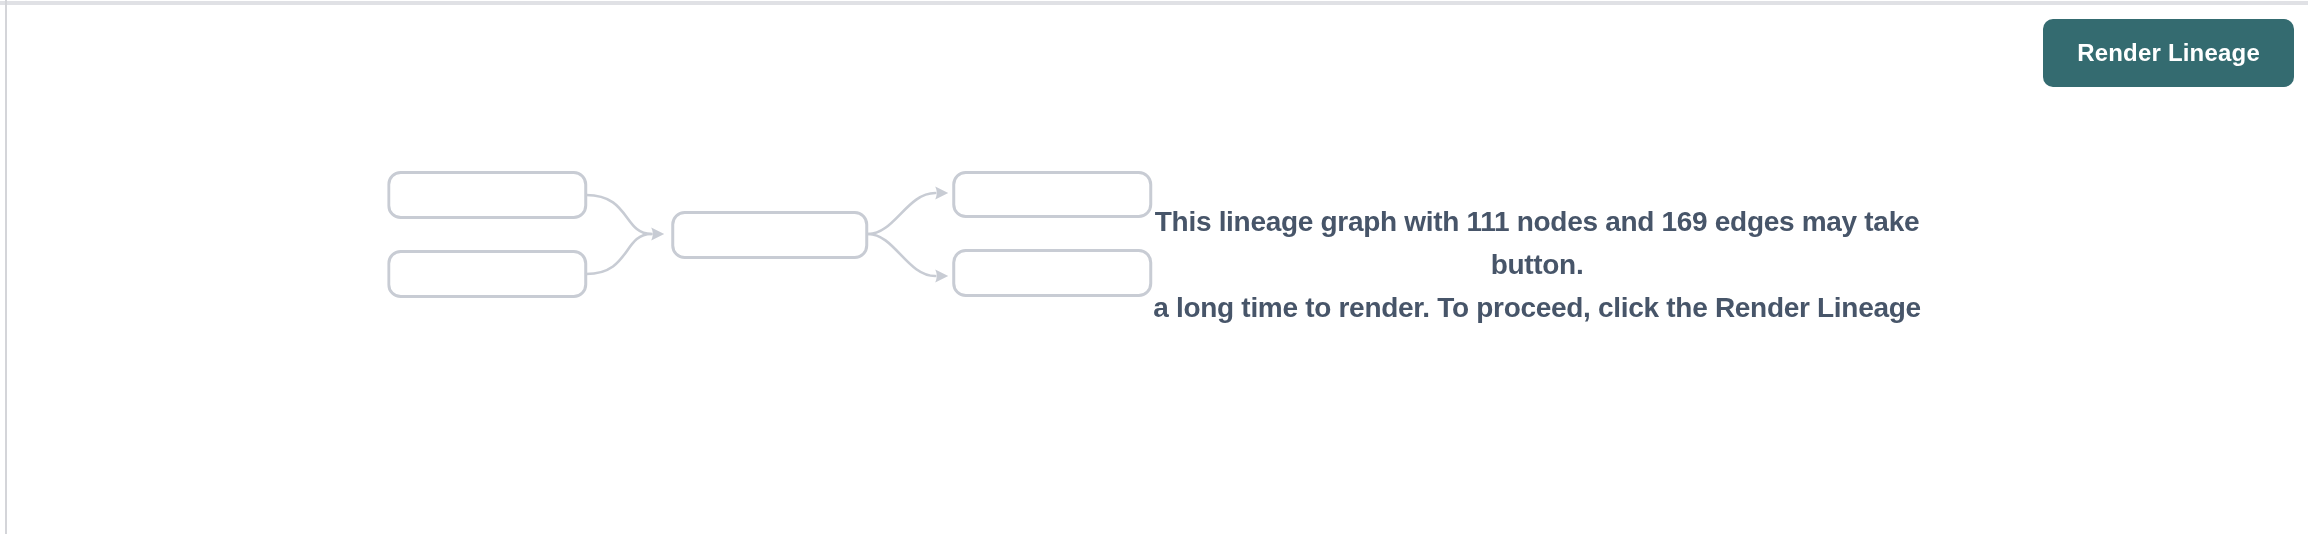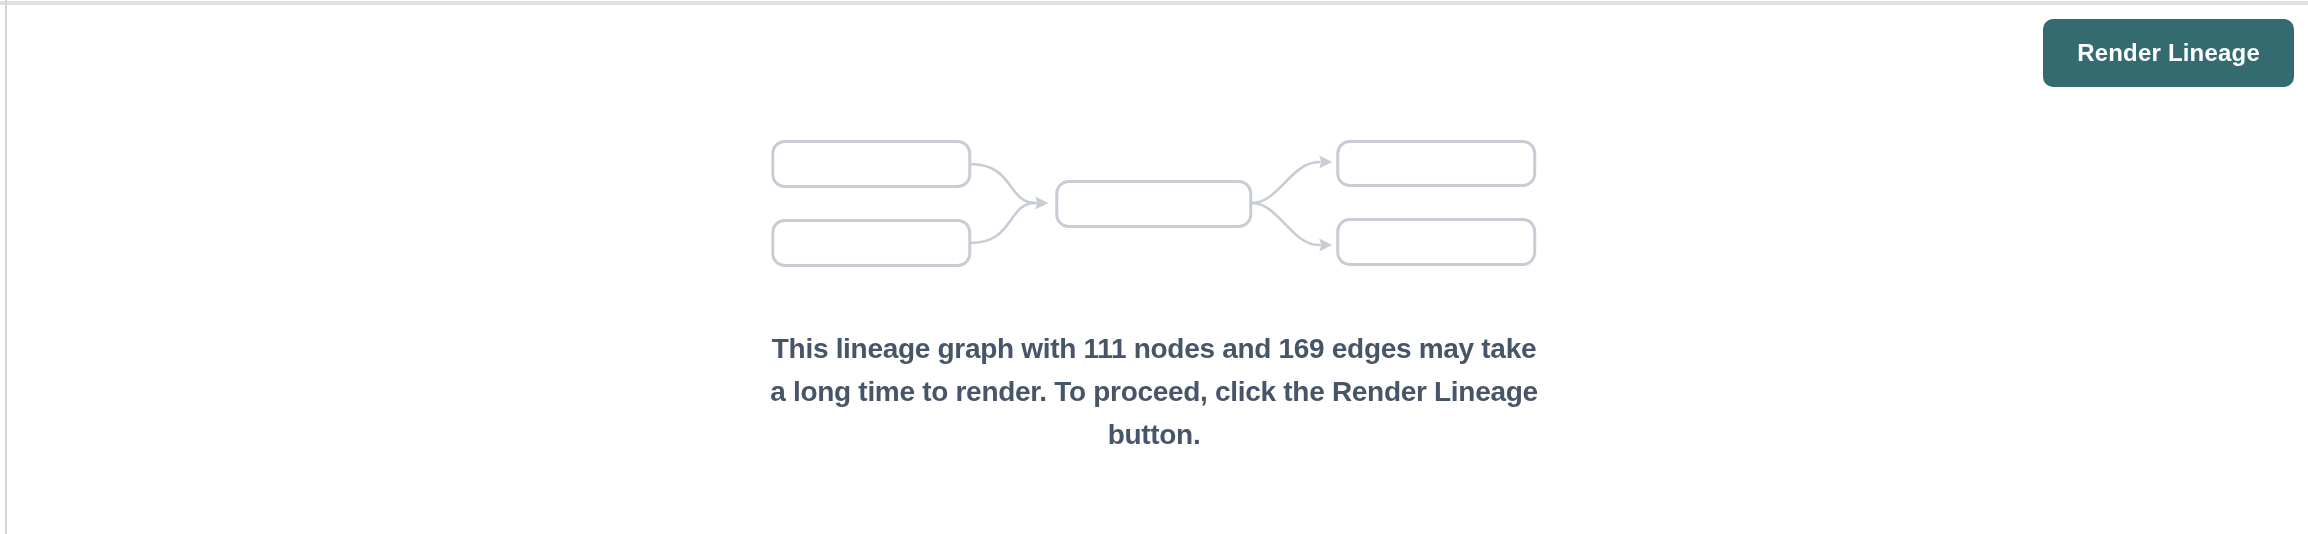--- a/index.html
+++ b/index.html
@@ -39,21 +39,21 @@
     font-weight: 700;
     letter-spacing: 0.2px;
     cursor: pointer;
   }
   .content {
     position: absolute;
     top: 140px;
     left: 50%;
     transform: translateX(-50%);
     display: flex;
-    flex-direction: column;
+    flex-direction: row;
     align-items: center;
   }
   .diagram { display: block; }
   .message {
     margin-top: 60px;
     text-align: center;
     color: #475569;
     font-size: 28px;
     font-weight: 700;
     line-height: 43px;
@@ -87,17 +87,17 @@
     </g>
     <g fill="#c8ccd4">
       <path d="M 264 56.5 L 277 63 L 264 69.5 Q 267 63 264 56.5 Z"></path>
       <path d="M 548 15.5 L 561 22 L 548 28.5 Q 551 22 548 15.5 Z"></path>
       <path d="M 548 98.5 L 561 105 L 548 111.5 Q 551 105 548 98.5 Z"></path>
     </g>
   </svg>
 
   <div class="message">
     <div>This lineage graph with 111 nodes and 169 edges may take</div>
+    <div>button.</div>
     <div>a long time to render. To proceed, click the Render Lineage</div>
-    <div>button.</div>
   </div>
 
 </div>
 
 </body></html>

